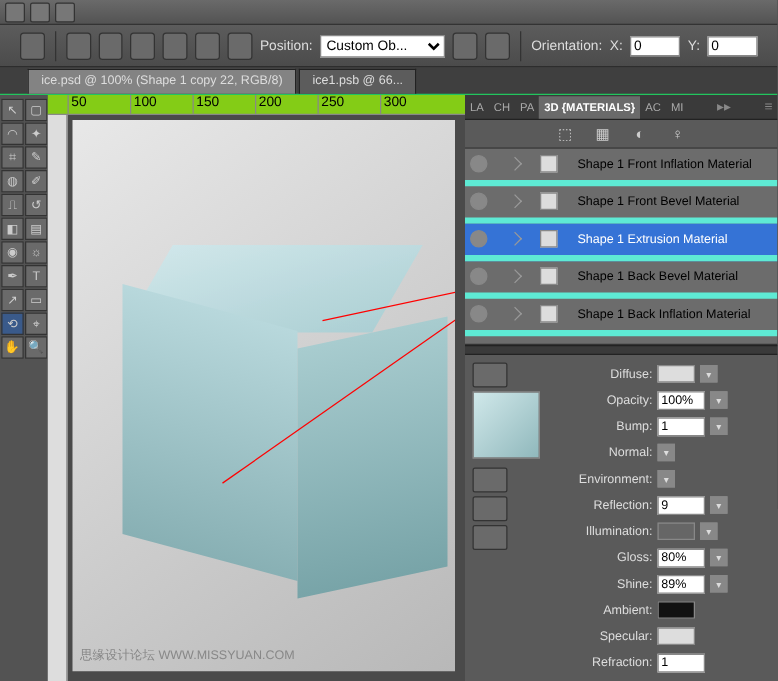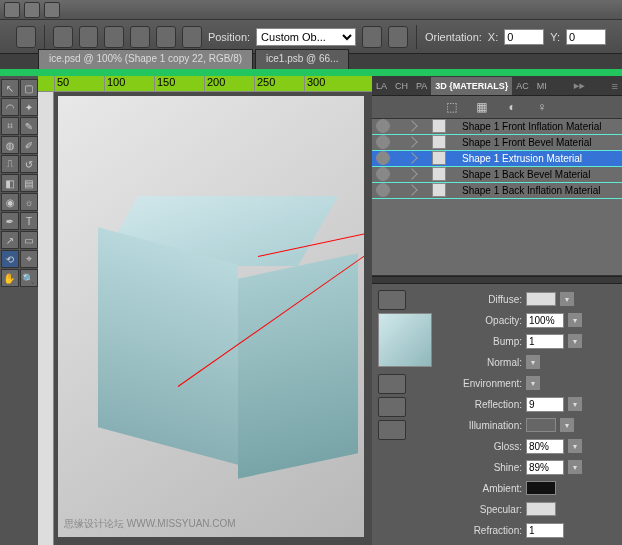--- a/index.html
+++ b/index.html
@@ -5,21 +5,21 @@
 *{box-sizing:border-box;margin:0;padding:0;font-family:Tahoma,Arial,sans-serif;font-size:11px;color:#000}
 body{background:#535353;width:622px;height:545px;overflow:hidden;position:relative}
 .menubar{height:20px;background:linear-gradient(#6a6a6a,#535353);border-bottom:1px solid #333;display:flex;align-items:center;padding:0 4px;gap:4px}
 .menubar .icon{width:16px;height:16px;background:#777;border:1px solid #333;border-radius:2px}
 .toolbar{height:34px;background:linear-gradient(#5c5c5c,#4b4b4b);border-bottom:1px solid #222;display:flex;align-items:center;padding:0 16px;gap:6px;color:#ddd}
 .toolbar .tbtn{width:22px;height:22px;background:#6a6a6a;border:1px solid #333;border-radius:3px}
 .toolbar .lbl{color:#ddd;font-size:11px}
 .toolbar select{background:#fff;border:1px solid #888;height:18px;font-size:11px;width:112px}
 .toolbar input{width:40px;height:16px;border:1px solid #888;font-size:11px;padding:0 2px}
 .sep{width:1px;height:24px;background:#333;margin:0 2px}
-.tabs{height:22px;background:#3f3f3f;display:flex;align-items:flex-end;padding-left:38px;border-bottom:7px solid #22c55e}
+.tabs{height:22px;background:#3f3f3f;display:flex;align-items:flex-end;padding-left:22px;border-bottom:1px solid #22c55e}
 .tab{height:20px;padding:3px 10px;background:#5c5c5c;color:#ddd;font-size:10px;border:1px solid #222;border-bottom:none;margin-right:2px}
 .tab.active{background:#838383}
 .main{display:flex;height:469px}
 .toolbox{width:38px;background:#535353;display:grid;grid-template-columns:repeat(2,18px);grid-auto-rows:18px;gap:1px;padding:3px 1px;align-content:start}
 .toolbox .tool{width:18px;height:18px;background:#6a6a6a;border:1px solid #333;display:flex;align-items:center;justify-content:center;font-size:10px;color:#ccc}
 .toolbox .tool.selected{background:#3a5a8a}
 .canvas-wrap{flex:1;background:#4a4a4a;position:relative;overflow:hidden}
 .ruler-h{height:16px;background:#84cc16;border-bottom:1px solid #888;display:flex;font-size:9px;color:#444;padding-left:16px}
 .ruler-h span{width:50px;border-left:1px solid #888;padding-left:2px}
 .ruler-v{position:absolute;left:0;top:16px;bottom:0;width:16px;background:#ddd;border-right:1px solid #888}
@@ -31,21 +31,21 @@
 .redline{position:absolute;background:red;height:1px;transform-origin:left center}
 .wm{position:absolute;bottom:6px;left:6px;color:#888;font-size:10px}
 .panels{width:250px;background:#535353;display:flex;flex-direction:column}
 .panel-tabs{height:22px;background:#3a3a3a;display:flex;align-items:center;border-bottom:1px solid #222}
 .ptab{padding:4px 4px;color:#aaa;font-size:9px}
 .ptab.active{background:#6a6a6a;color:#fff;font-weight:bold}
 .ptab-arrow{margin-left:auto;color:#888;padding:0 4px}
 .panel-header{height:24px;background:#5a5a5a;display:flex;align-items:center;justify-content:center;gap:14px;border-bottom:1px solid #333}
 .ph-icon{width:16px;height:16px;color:#ccc;font-size:12px;display:flex;align-items:center;justify-content:center}
 .mat-list{background:#6c6c6c;height:170px;overflow-y:auto;border-bottom:1px solid #333}
-.mat-row{height:16px;display:flex;align-items:center;padding:0 4px;gap:16px;border-bottom:1px solid #5eead4}
+.mat-row{height:30px;display:flex;align-items:center;padding:0 4px;gap:16px;border-bottom:5px solid #5eead4}
 .mat-row.selected{background:#3573d6;color:#fff}
 .eye{width:14px;height:14px;border:1px solid #888;background:#888;border-radius:50%}
 .mat-swatch{width:14px;height:14px;background:#ddd;border:1px solid #888}
 .mat-row span{font-size:10px}
 .mat-row.selected span{color:#fff}
 .arrow{width:8px;height:8px;border-right:1px solid #999;border-bottom:1px solid #999;transform:rotate(-45deg);margin-left:2px}
 .divider{height:8px;background:#3a3a3a;border-top:1px solid #222;border-bottom:1px solid #222}
 .props{background:#5a5a5a;flex:1;padding:6px;display:flex;gap:6px}
 .props-left{width:60px;display:flex;flex-direction:column;gap:3px}
 .props-left .picon{width:28px;height:20px;background:#6a6a6a;border:1px solid #333;border-radius:2px}

